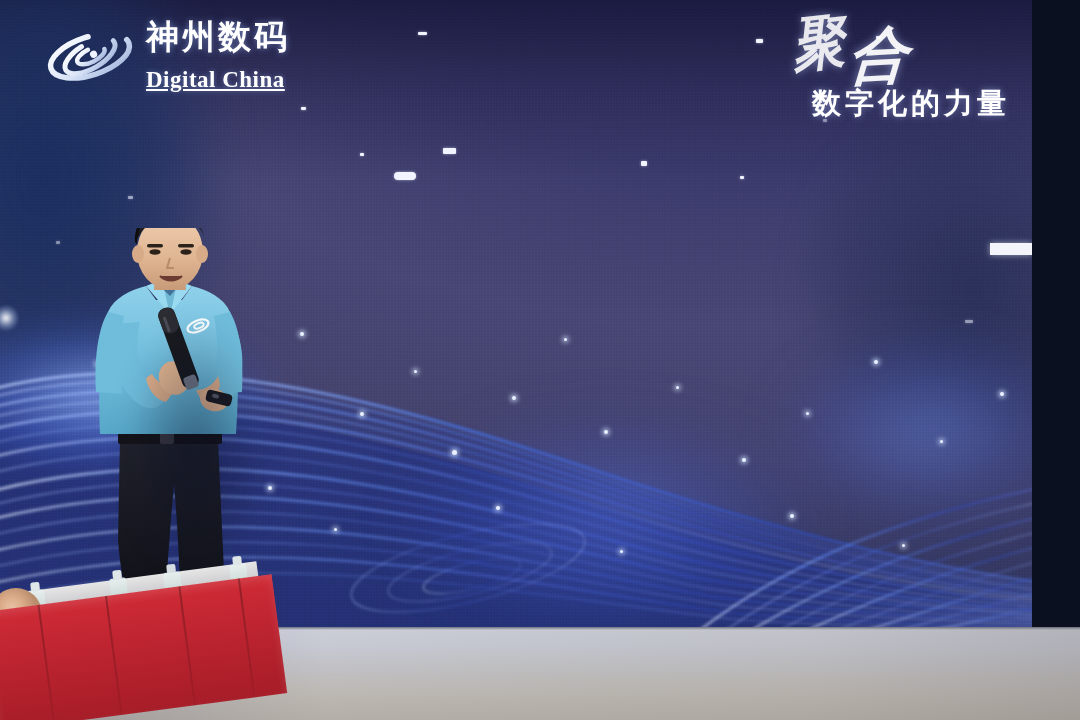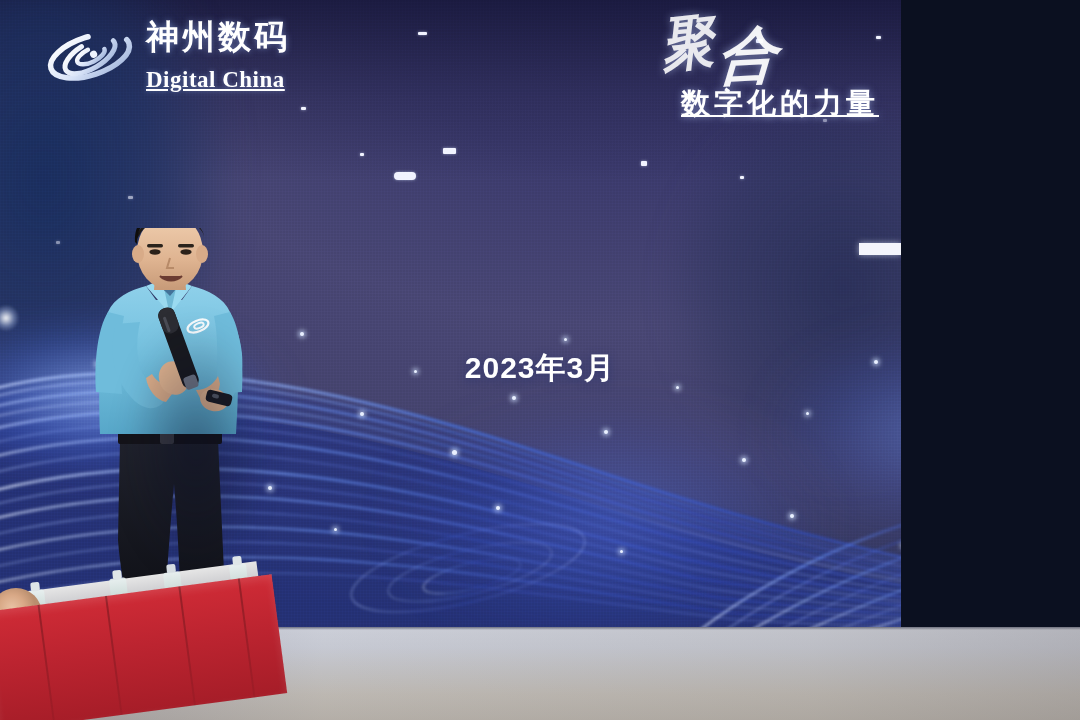--- a/index.html
+++ b/index.html
@@ -17,21 +17,21 @@
     width: 1080px;
     height: 720px;
     overflow: hidden;
     background: #0b1020;
   }
 
   
   .led-screen {
     position: absolute;
     left: 0; top: 0;
-    width: 901px;
+    width: 1032px;
     height: 630px;
     overflow: hidden;
     background:
       radial-gradient(120% 95% at 72% 6%, #39386b 0%, #3c3b6e 22%, #4a4876 48%, #46446f 70%, #2f3560 100%),
       linear-gradient(180deg, #2e2e5c 0%, #4b4a79 40%, #3d4470 75%, #23305c 100%);
   }
   
   .led-left-wash {
     position: absolute;
     left: -40px; top: -20px;
@@ -170,21 +170,20 @@
     font-size: 60px;
     transform: rotate(-3deg) skewX(-6deg);
   }
   .slogan-sub {
     margin-top: 2px;
     font-size: 29px;
     font-weight: 700;
     color: #ffffff;
     letter-spacing: 4px;
     text-shadow: 0 0 7px rgba(180,200,255,.5);
-    text-decoration: underline;
   }
 
   
   .slide-title {
     position: absolute;
     left: 0; top: 181px;
     width: 1080px;
     text-align: center;
     font-size: 52px;
     font-weight: 700;
@@ -485,21 +484,20 @@
     </div>
 
     <div class="slogan">
       <div class="slogan-calli">
         <span class="ch ch-ju">聚</span>
         <span class="ch ch-he">合</span>
       </div>
       <div class="slogan-sub">数字化的力量</div>
     </div>
 
-    <div class="slide-date">2023年3月</div>
 
     <div class="led-bar-right"></div>
     <div class="left-flare"></div>
   </div>
 
   <div class="stage-floor">
     <div class="floor-edge"></div>
     <div class="stage-floor-shade"></div>
   </div>
 

